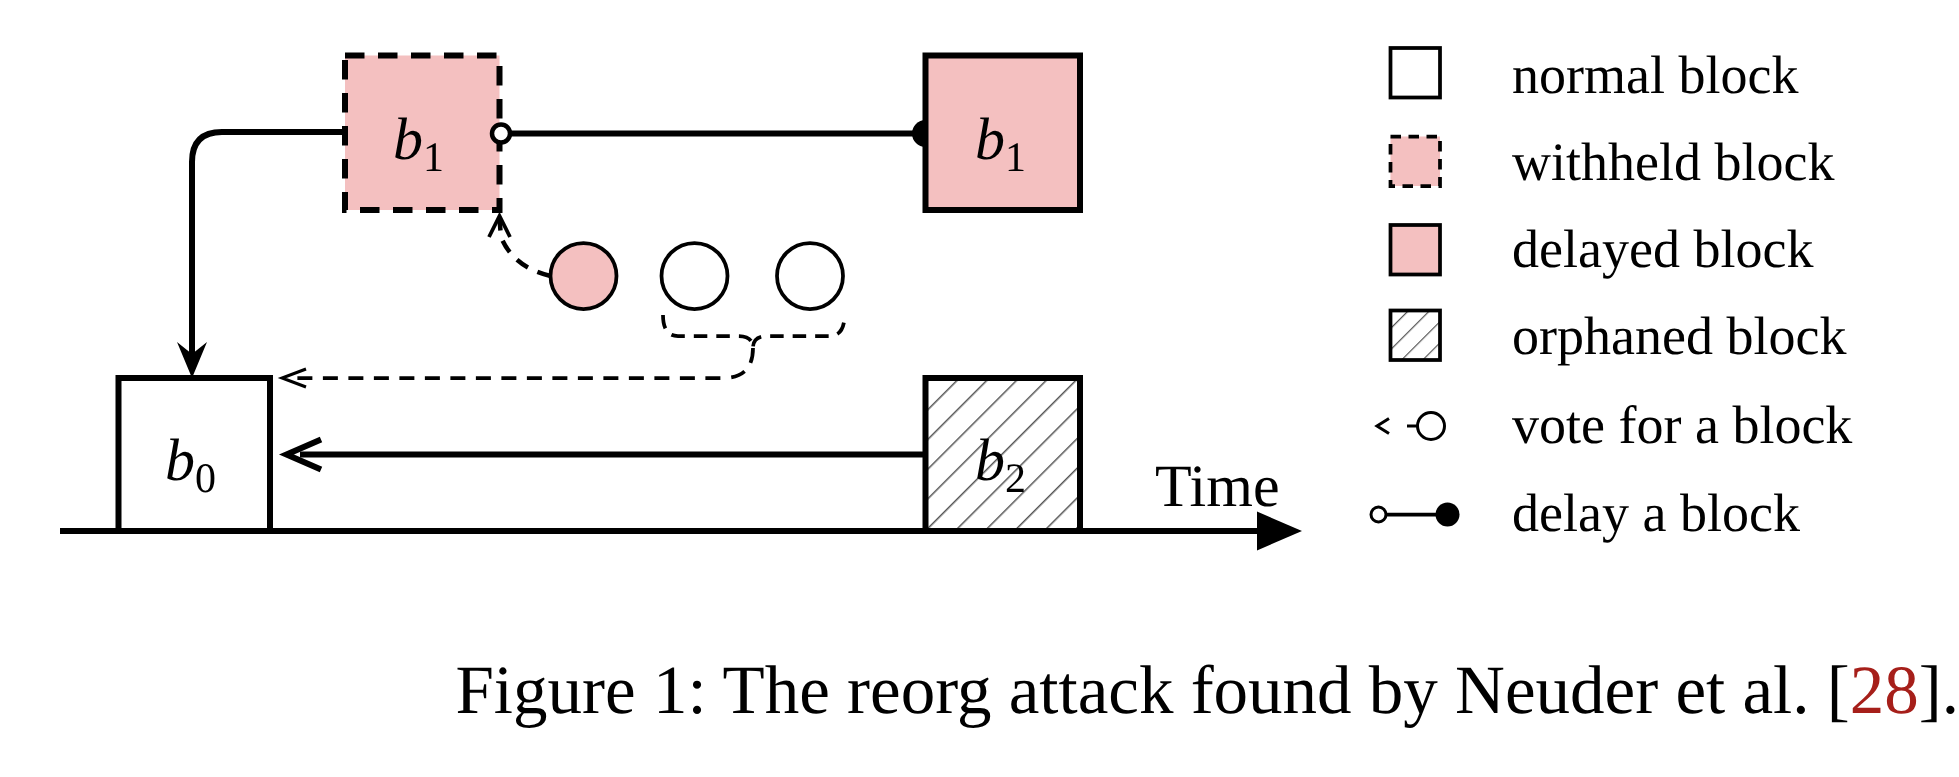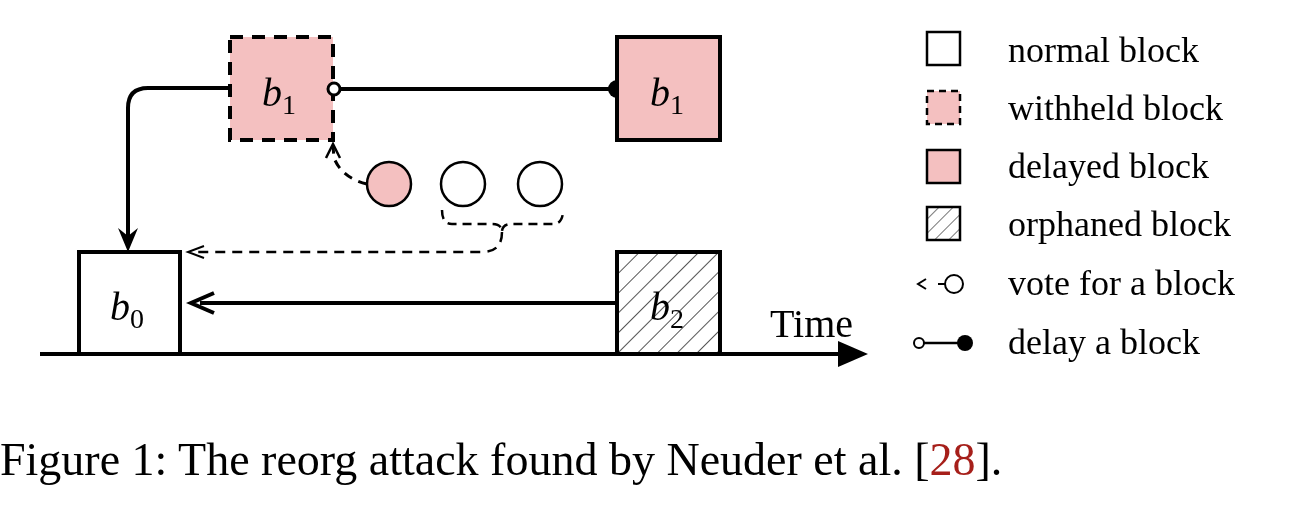--- a/index.html
+++ b/index.html
@@ -1,21 +1,21 @@
 <!DOCTYPE html>
 <html><head>
 <meta charset="utf-8">
 <style>
   html, body { margin:0; padding:0; background:#ffffff; }
   body { width:1306px; height:518px; position:relative; overflow:hidden;
          font-family:"Liberation Serif", "DejaVu Serif", serif; color:#000; }
   #fig { position:absolute; left:0; top:0; }
   .lbl { font-family:"Liberation Serif", "DejaVu Serif", serif; fill:#000; }
   .math { font-style:italic; }
-  .caption { position:absolute; left:0; width:1306px; top:433px; text-align:left;
+  .caption { position:absolute; left:0; width:1306px; top:433px; text-align:right;
              font-size:46px; font-family:"Liberation Serif", "DejaVu Serif", serif; }
   .ref { color:#a61f1a; }
 </style>
 </head>
 <body>
 
 <svg id="fig" width="1306" height="420" viewBox="0 0 1306 420">
   <defs>
     <pattern id="hatch" patternUnits="userSpaceOnUse" width="14" height="14" patternTransform="rotate(45)">
       <line x1="0" y1="0" x2="0" y2="14" stroke="#555" stroke-width="2"></line>

